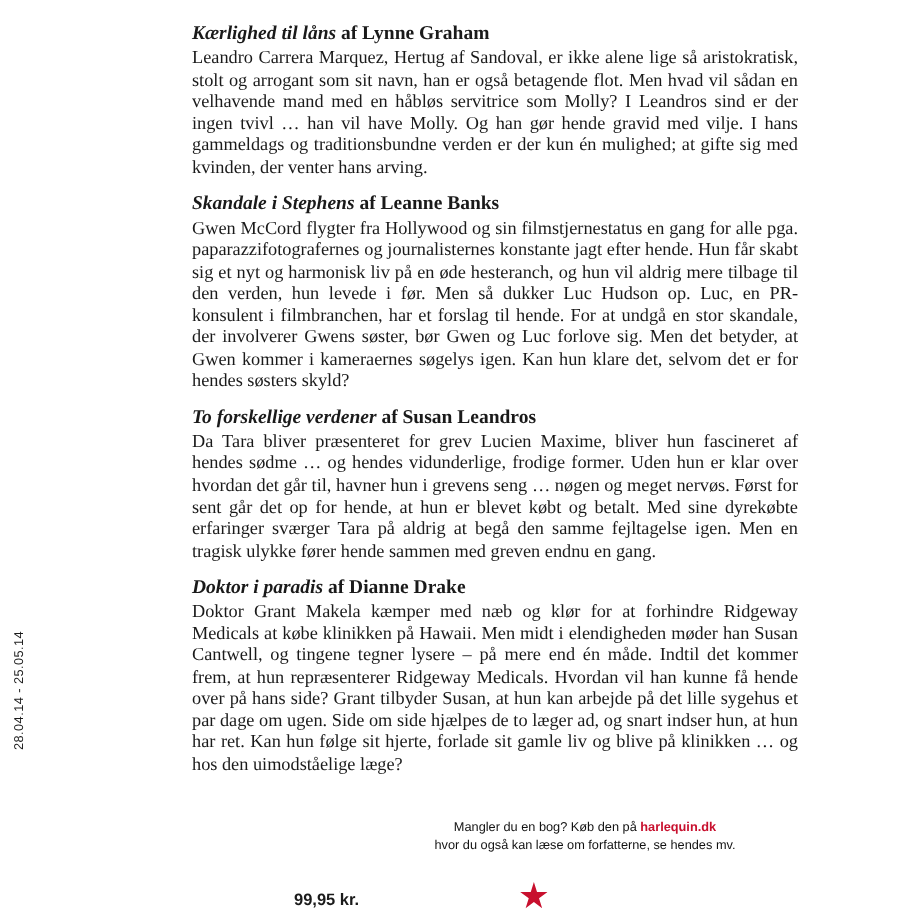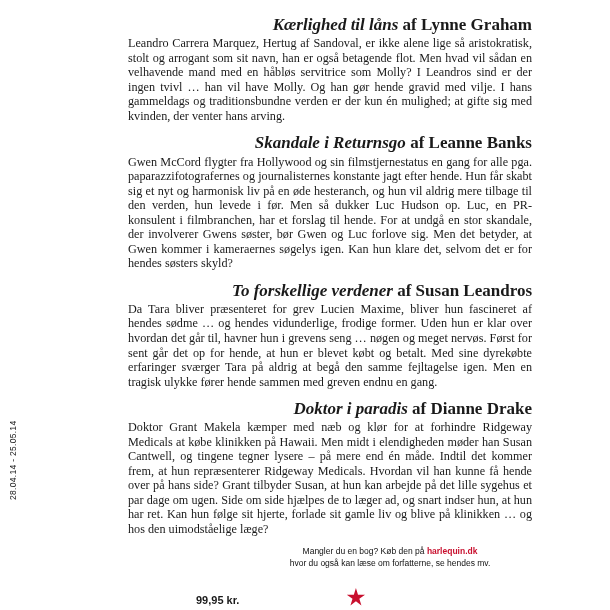--- a/index.html
+++ b/index.html
@@ -23,26 +23,25 @@
   .content {
     position: absolute;
     left: 128px;
     top: 14px;
     width: 404px;
   }
   .blurb {
     margin-bottom: 9px;
   }
   .blurb-title {
-    font-size: 17px;
+    font-size: 13px;
     font-weight: bold;
     font-style: italic;
     line-height: 1.25;
     margin-bottom: 1px;
-    text-align: right;
   }
   .blurb-title .author {
     font-style: normal;
     font-weight: bold;
   }
   .blurb-body {
     font-size: 12.2px;
     line-height: 1.19;
     text-align: justify;
     hyphens: none;
@@ -189,21 +188,21 @@
     <div class="blurb">
       <div class="blurb-title">
         <span>Kærlighed til låns</span>
         <span class="author">af Lynne Graham</span>
       </div>
       <div class="blurb-body">Leandro Carrera Marquez, Hertug af Sandoval, er ikke alene lige så aristokratisk, stolt og arrogant som sit navn, han er også betagende flot. Men hvad vil sådan en velhavende mand med en håbløs servitrice som Molly? I Leandros sind er der ingen tvivl … han vil have Molly. Og han gør hende gravid med vilje. I hans gammeldags og traditionsbundne verden er der kun én mulighed; at gifte sig med kvinden, der venter hans arving.</div>
     </div>
 
     <div class="blurb">
       <div class="blurb-title">
-        <span>Skandale i Returnsgo</span>
+        <span>Skandale i Stephens</span>
         <span class="author">af Leanne Banks</span>
       </div>
       <div class="blurb-body">Gwen McCord flygter fra Hollywood og sin filmstjernestatus en gang for alle pga. paparazzifotografernes og journalisternes konstante jagt efter hende. Hun får skabt sig et nyt og harmonisk liv på en øde hesteranch, og hun vil aldrig mere tilbage til den verden, hun levede i før. Men så dukker Luc Hudson op. Luc, en PR-konsulent i filmbranchen, har et forslag til hende. For at undgå en stor skandale, der involverer Gwens søster, bør Gwen og Luc forlove sig. Men det betyder, at Gwen kommer i kameraernes søgelys igen. Kan hun klare det, selvom det er for hendes søsters skyld?</div>
     </div>
 
     <div class="blurb">
       <div class="blurb-title">
         <span>To forskellige verdener</span>
         <span class="author">af Susan Leandros</span>
       </div>

